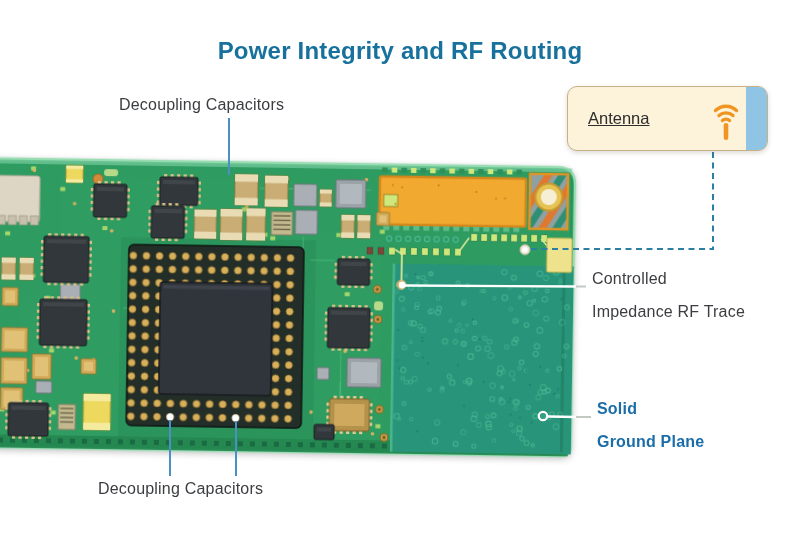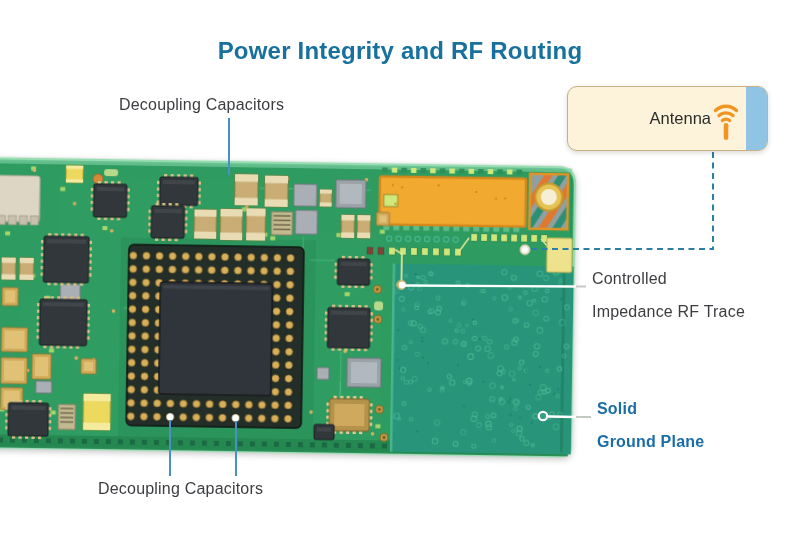--- a/index.html
+++ b/index.html
@@ -10,21 +10,21 @@
   .lbl{position:absolute;font-size:16px;color:var(--label,#3b3d40);letter-spacing:.2px;line-height:33px;white-space:nowrap;}
   #page-title{position:absolute;left:0;right:0;top:37px;text-align:center;
               font-size:24px;font-weight:600;color:var(--title,#17719c);letter-spacing:.2px;}
   #ground-label{color:var(--ground-label,#1a6da8);font-weight:700;}
   #keepout-box{position:absolute;left:567px;top:86px;width:201px;height:65px;box-sizing:border-box;
                background:var(--keepout-bg,#fcf3da);border:1.5px solid var(--keepout-border,#c8b089);
                border-radius:10px;box-shadow:0 2px 5px rgba(60,50,20,.18);
                display:flex;align-items:center;}
   #keepout-strip{position:absolute;right:0;top:0;bottom:0;width:21px;
                  background:var(--keepout-strip,#8fc4e5);border-radius:0 8.5px 8.5px 0;}
-  #keepout-text{flex:1;text-align:right;font-size:16.5px;line-height:25px;color:var(--keepout-text,#2d2d2d);padding-left:0;}
+  #keepout-text{flex:1;text-align:left;font-size:16.5px;line-height:25px;color:var(--keepout-text,#2d2d2d);padding-left:20px;text-decoration:underline;}
   #keepout-wifi{width:30px;height:46px;margin-right:26px;flex:0 0 auto;}
 </style>
 </head>
 <body>
 
 <div id="stage">
 
   <svg id="pcb-svg" viewBox="0 0 800 533">
     <g id="board-g" transform="rotate(0.9 290 310)">
       <g id="board-base">

